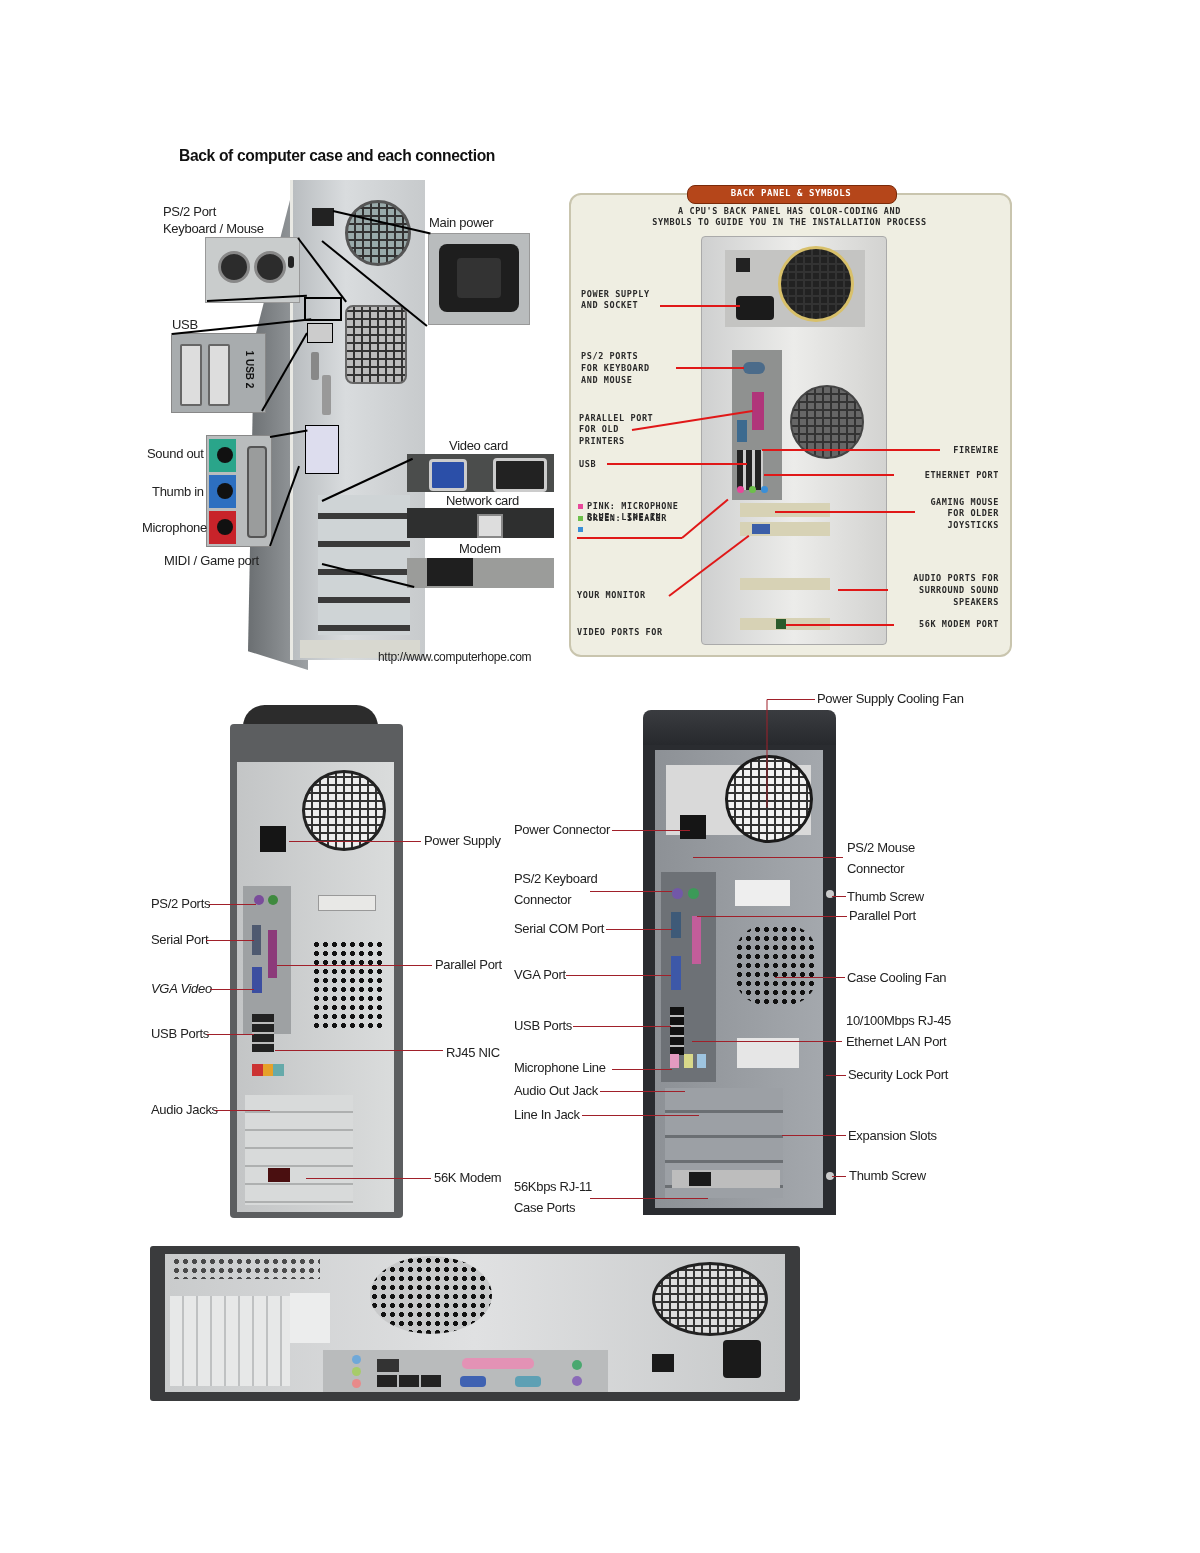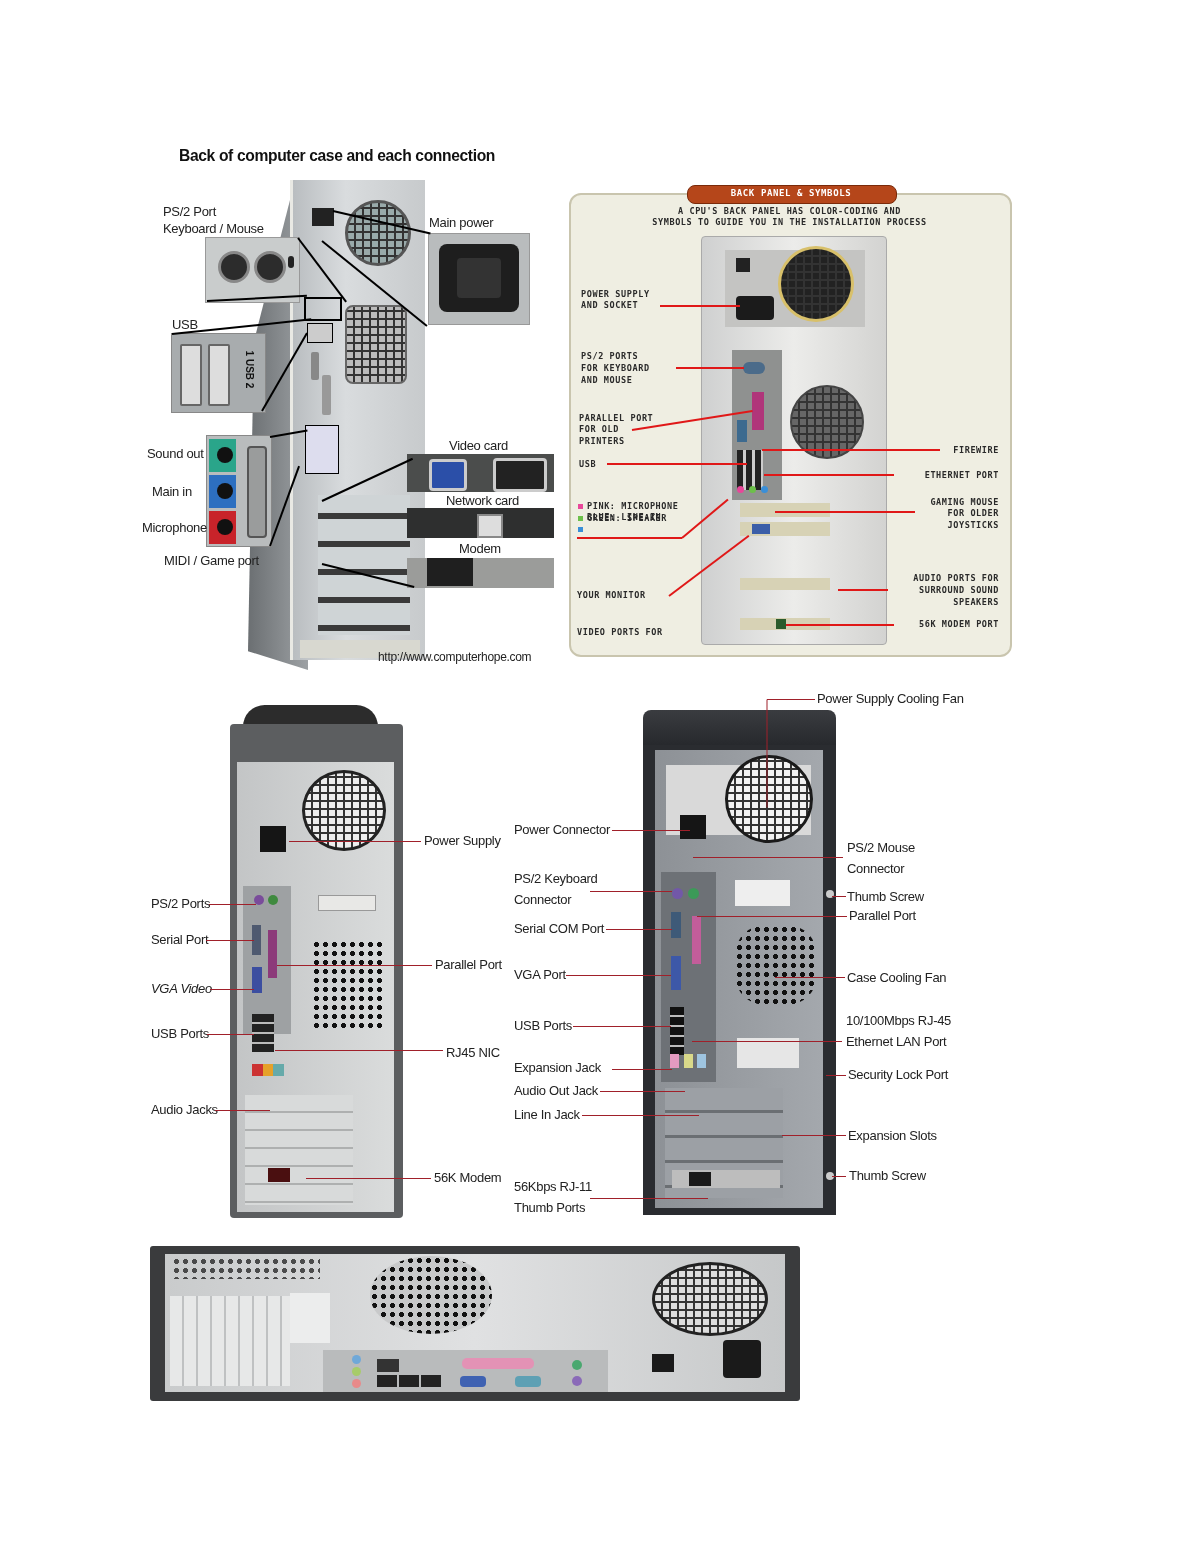--- a/index.html
+++ b/index.html
@@ -83,21 +83,21 @@
 
   <div class="abs" style="left:407px;top:558px;width:147px;height:30px;background:#9b9c9a;">
     <div class="abs" style="left:20px;top:0px;width:46px;height:28px;background:#1f1f1f;"></div>
   </div>
 
   <div class="lbl" style="left:163px;top:205px;">PS/2 Port</div>
   <div class="lbl" style="left:163px;top:222px;">Keyboard / Mouse</div>
   <div class="lbl" style="left:172px;top:318px;">USB</div>
   <div class="lbl" style="left:429px;top:216px;">Main power</div>
   <div class="lbl" style="left:147px;top:447px;">Sound out</div>
-  <div class="lbl" style="left:152px;top:485px;">Main in</div>
+  <div class="lbl" style="left:152px;top:485px;">Thumb in</div>
   <div class="lbl" style="left:142px;top:521px;">Microphone</div>
   <div class="lbl" style="left:164px;top:554px;">MIDI / Game port</div>
   <div class="lbl" style="left:449px;top:439px;">Video card</div>
   <div class="lbl" style="left:446px;top:494px;">Network card</div>
   <div class="lbl" style="left:459px;top:542px;">Modem</div>
   <div class="lbl" style="left:378px;top:651px;font-size:12px;">http://www.computerhope.com</div>
 
   <div class="ln" style="left:298px;top:237px;width:80px;transform:rotate(53deg);"></div>
   <div class="ln" style="left:207px;top:300px;width:100px;transform:rotate(-3deg);"></div>
   <div class="ln" style="left:172px;top:333px;width:140px;transform:rotate(-6deg);"></div>
@@ -250,25 +250,25 @@
   <div class="abs" style="left:826px;top:890px;width:8px;height:8px;border-radius:50%;background:#ccc;"></div>
   <div class="abs" style="left:826px;top:1172px;width:8px;height:8px;border-radius:50%;background:#ccc;"></div>
 
   <div class="lbl" style="left:817px;top:692px;">Power Supply Cooling Fan</div>
   <div class="lbl" style="left:514px;top:823px;">Power Connector</div>
   <div class="lbl" style="left:514px;top:872px;">PS/2 Keyboard</div>
   <div class="lbl" style="left:514px;top:893px;">Connector</div>
   <div class="lbl" style="left:514px;top:922px;">Serial COM Port</div>
   <div class="lbl" style="left:514px;top:968px;">VGA Port</div>
   <div class="lbl" style="left:514px;top:1019px;">USB Ports</div>
-  <div class="lbl" style="left:514px;top:1061px;">Expansion Jack</div>
+  <div class="lbl" style="left:514px;top:1061px;">Microphone Line</div>
   <div class="lbl" style="left:514px;top:1084px;">Audio Out Jack</div>
   <div class="lbl" style="left:514px;top:1108px;">Line In Jack</div>
   <div class="lbl" style="left:514px;top:1180px;">56Kbps RJ-11</div>
-  <div class="lbl" style="left:514px;top:1201px;">Thumb Ports</div>
+  <div class="lbl" style="left:514px;top:1201px;">Case Ports</div>
 
   <div class="lbl" style="left:847px;top:841px;">PS/2 Mouse</div>
   <div class="lbl" style="left:847px;top:862px;">Connector</div>
   <div class="lbl" style="left:847px;top:890px;">Thumb Screw</div>
   <div class="lbl" style="left:849px;top:909px;">Parallel Port</div>
   <div class="lbl" style="left:847px;top:971px;">Case Cooling Fan</div>
   <div class="lbl" style="left:846px;top:1014px;">10/100Mbps RJ-45</div>
   <div class="lbl" style="left:846px;top:1035px;">Ethernet LAN Port</div>
   <div class="lbl" style="left:848px;top:1068px;">Security Lock Port</div>
   <div class="lbl" style="left:848px;top:1129px;">Expansion Slots</div>

